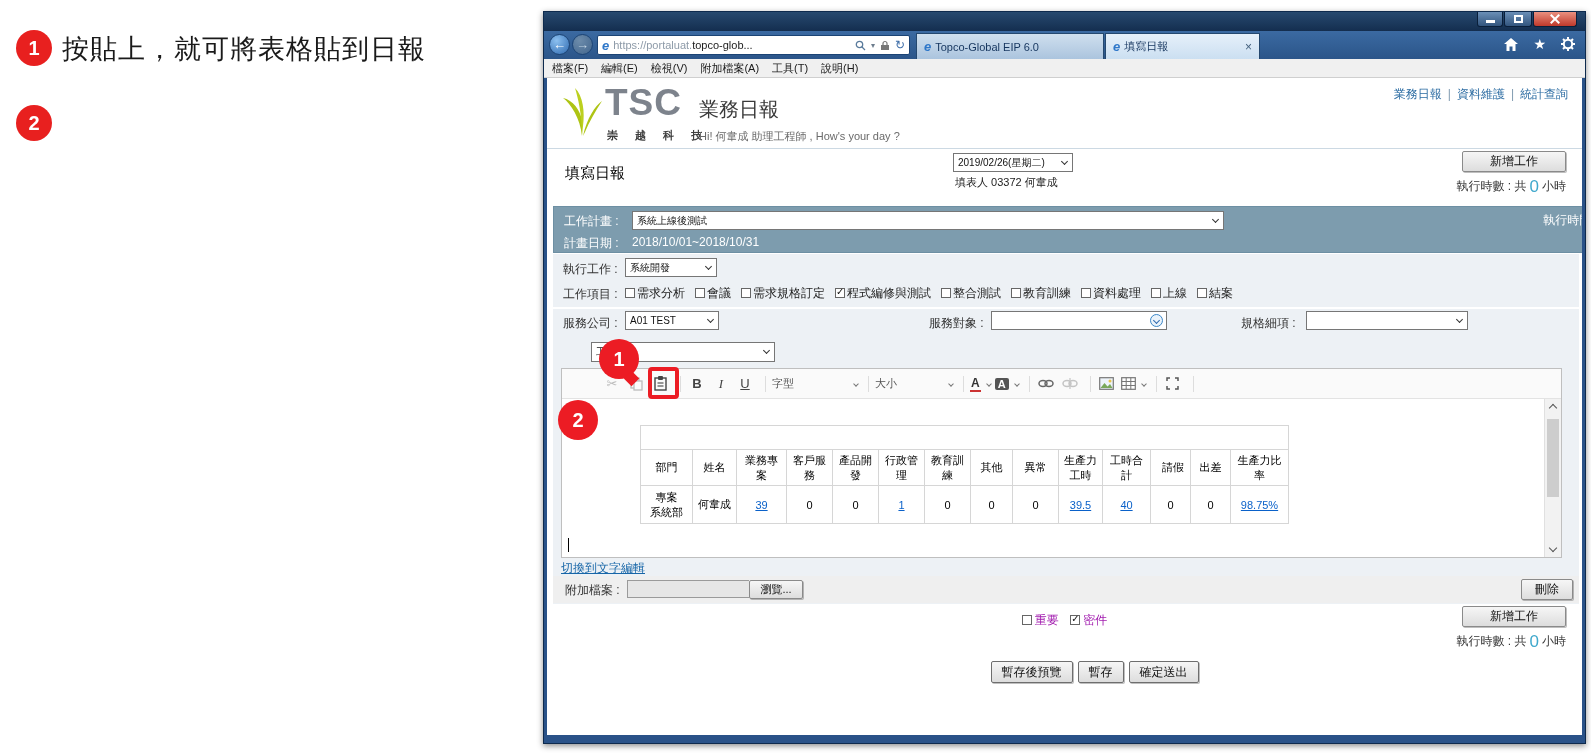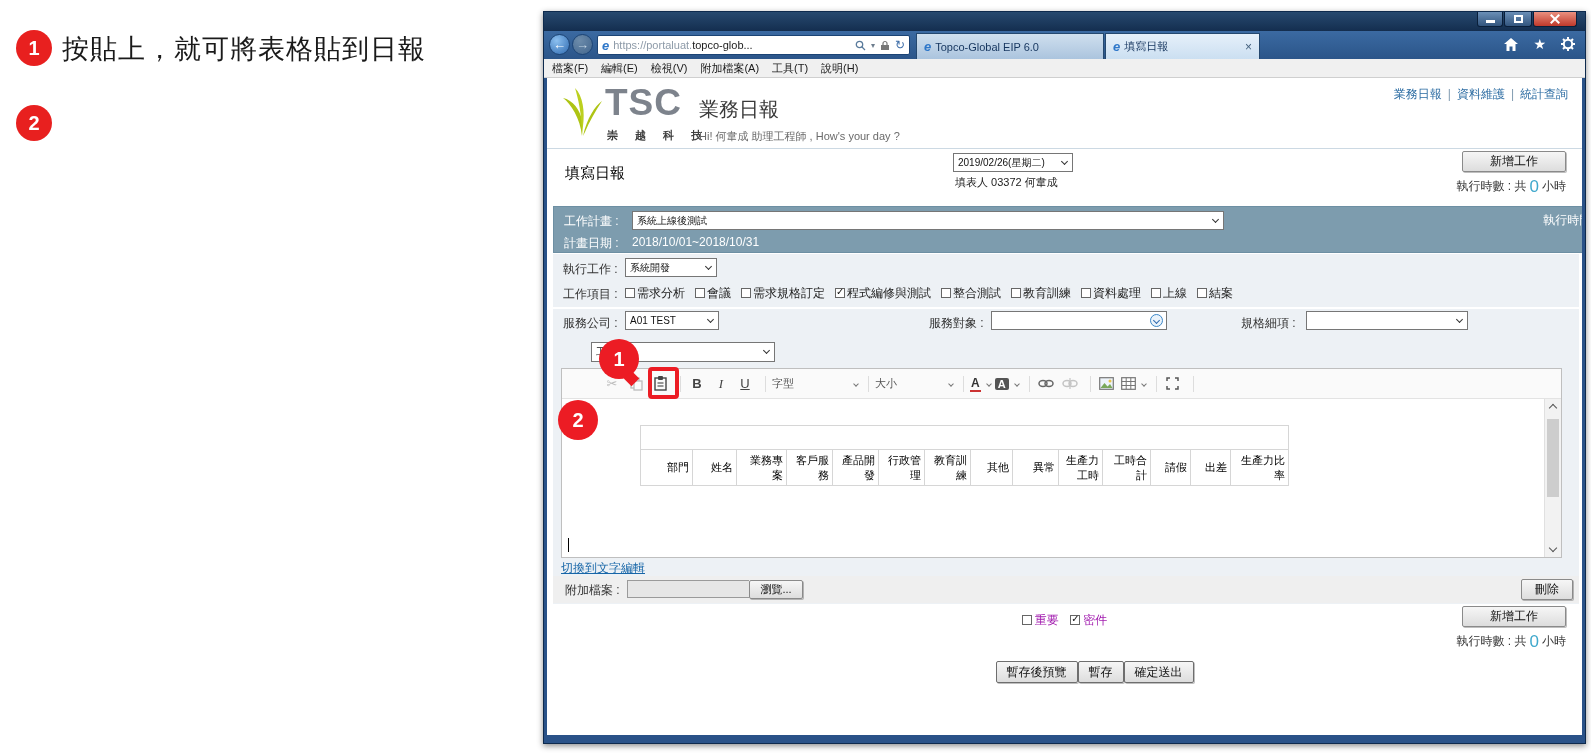--- a/index.html
+++ b/index.html
@@ -137,42 +137,42 @@
   .caret { position:absolute; left:6px; bottom:5px; width:1px; height:14px; background:#000; }
   .ed-scroll { position:absolute; right:0; top:30px; bottom:0; width:17px; background:#f2f2f2;
     border-left:1px solid #e0e0e0; }
   .sc-arrow { position:absolute; left:5px; width:6px; height:6px; border-right:1px solid #555;
     border-bottom:1px solid #555; }
   .sc-up { top:6px; transform:rotate(-135deg); }
   .sc-down { bottom:6px; transform:rotate(45deg); }
   .sc-thumb { position:absolute; left:2px; top:20px; width:12px; height:78px; background:#cdcdcd; }
 
   table.report { position:absolute; left:78px; top:26px; border-collapse:collapse; font-size:11px;
-    color:#000; text-align:right; }
+    color:#000; text-align:center; }
   table.report td, table.report th { border:1px solid #d6d6d6; font-weight:normal;
     white-space:pre-line; padding:2px 3px; vertical-align:middle; }
   table.report .empty-row td { height:24px; }
   table.report .head-row th { height:36px; }
   table.report .data-row td { height:38px; }
   .tlink { color:#0a61c9; text-decoration:underline; }
 
   .switch-link { position:absolute; left:8px; top:306px; font-size:12px; color:#1766a8; }
 
   
   .attach-row { position:absolute; left:0; top:322px; width:100%; height:27px; background:#efefef; }
   .file-box { position:absolute; left:74px; top:4px; width:122px; height:18px; background:#e6e6e6;
     border:1px solid #9a9a9a; border-right:none; }
   .browse-btn { position:absolute; left:196px; top:4px; width:54px; height:19px; font-size:11px; }
   .delete-btn { position:absolute; right:6px; top:3px; width:52px; height:21px; }
 
   
   .flags-row { position:absolute; left:0; top:534px; width:100%; text-align:center; font-size:12px; color:#a21caf; }
   .flags-row .cb { margin-right:3px; }
   .bottom-btns { position:absolute; left:calc(50% + 30px); top:583px; transform:translateX(-50%);
-    display:flex; }
+    display:flex; gap:5px; }
   .bottom-btns .btn { height:22px; padding:0 10px; border:1px solid #6e6e6e; }
 
   
   .r1circle { position:absolute; left:599px; top:339px; width:40px; height:40px; border-radius:50%;
     background:#ec1c24; color:#fff; font-weight:bold; font-size:20px; text-align:center;
     line-height:40px; z-index:110; }
   .r1circle:after { content:""; position:absolute; right:2px; bottom:-5px; width:11px; height:11px;
     background:#ec1c24; transform:rotate(45deg); z-index:-1; }
   .rbox { position:absolute; left:648px; top:367px; width:31px; height:32px;
     border:4px solid #ec1c24; border-radius:4px; z-index:110; }
@@ -455,20 +455,37 @@
                 <th style="width:46px;">教育訓練</th>
                 <th style="width:42px;">其他</th>
                 <th style="width:46px;">異常</th>
                 <th style="width:44px;">生產力
 工時</th>
                 <th style="width:48px;">工時合計</th>
                 <th style="width:40px;padding-left:8px;">請假</th>
                 <th style="width:40px;">出差</th>
                 <th style="width:58px;">生產力比率</th>
               </tr>
+              <tr class="data-row">
+                <td>專案
+系統部</td>
+                <td>何韋成</td>
+                <td><a href="#" class="tlink">39</a></td>
+                <td>0</td>
+                <td>0</td>
+                <td><a href="#" class="tlink">1</a></td>
+                <td>0</td>
+                <td>0</td>
+                <td>0</td>
+                <td><a href="#" class="tlink">39.5</a></td>
+                <td><a href="#" class="tlink">40</a></td>
+                <td>0</td>
+                <td>0</td>
+                <td><a href="#" class="tlink">98.75%</a></td>
+              </tr>
             </tbody>
               </table>
             <div class="caret"></div>
           </div>
 
           <div class="ed-scroll">
             <span class="sc-arrow sc-up"></span>
             <span class="sc-thumb"></span>
             <span class="sc-arrow sc-down"></span>
           </div>

